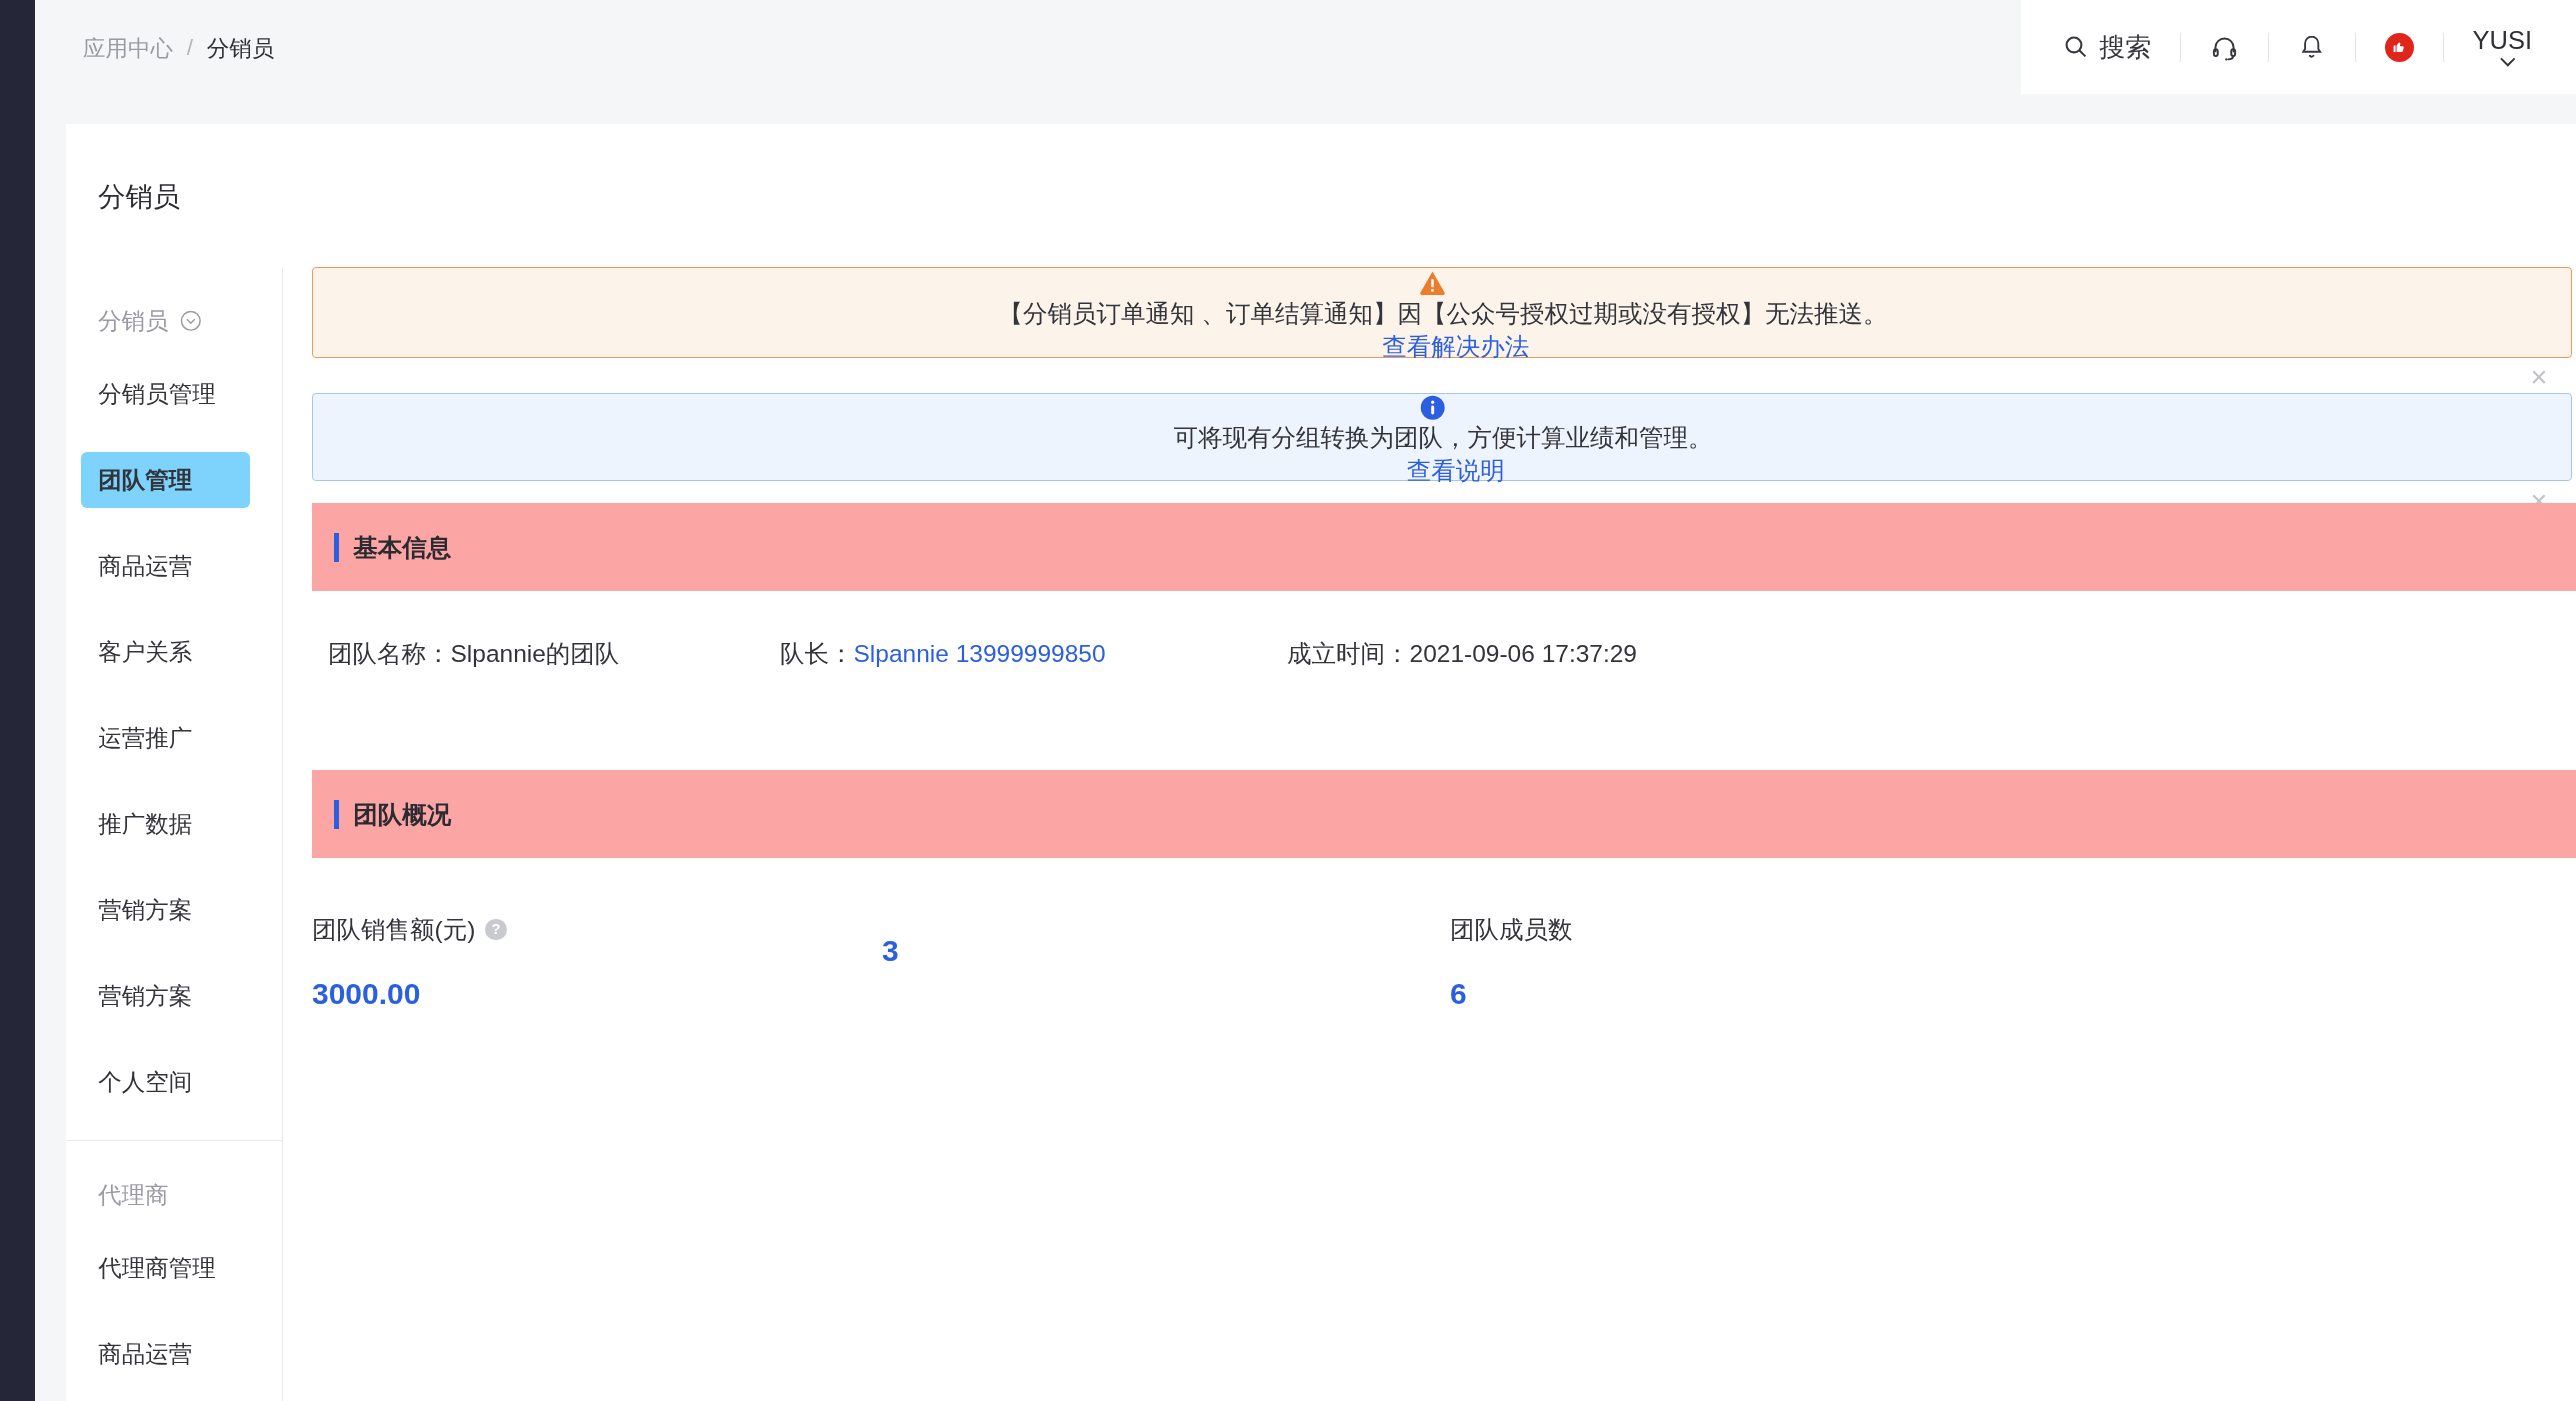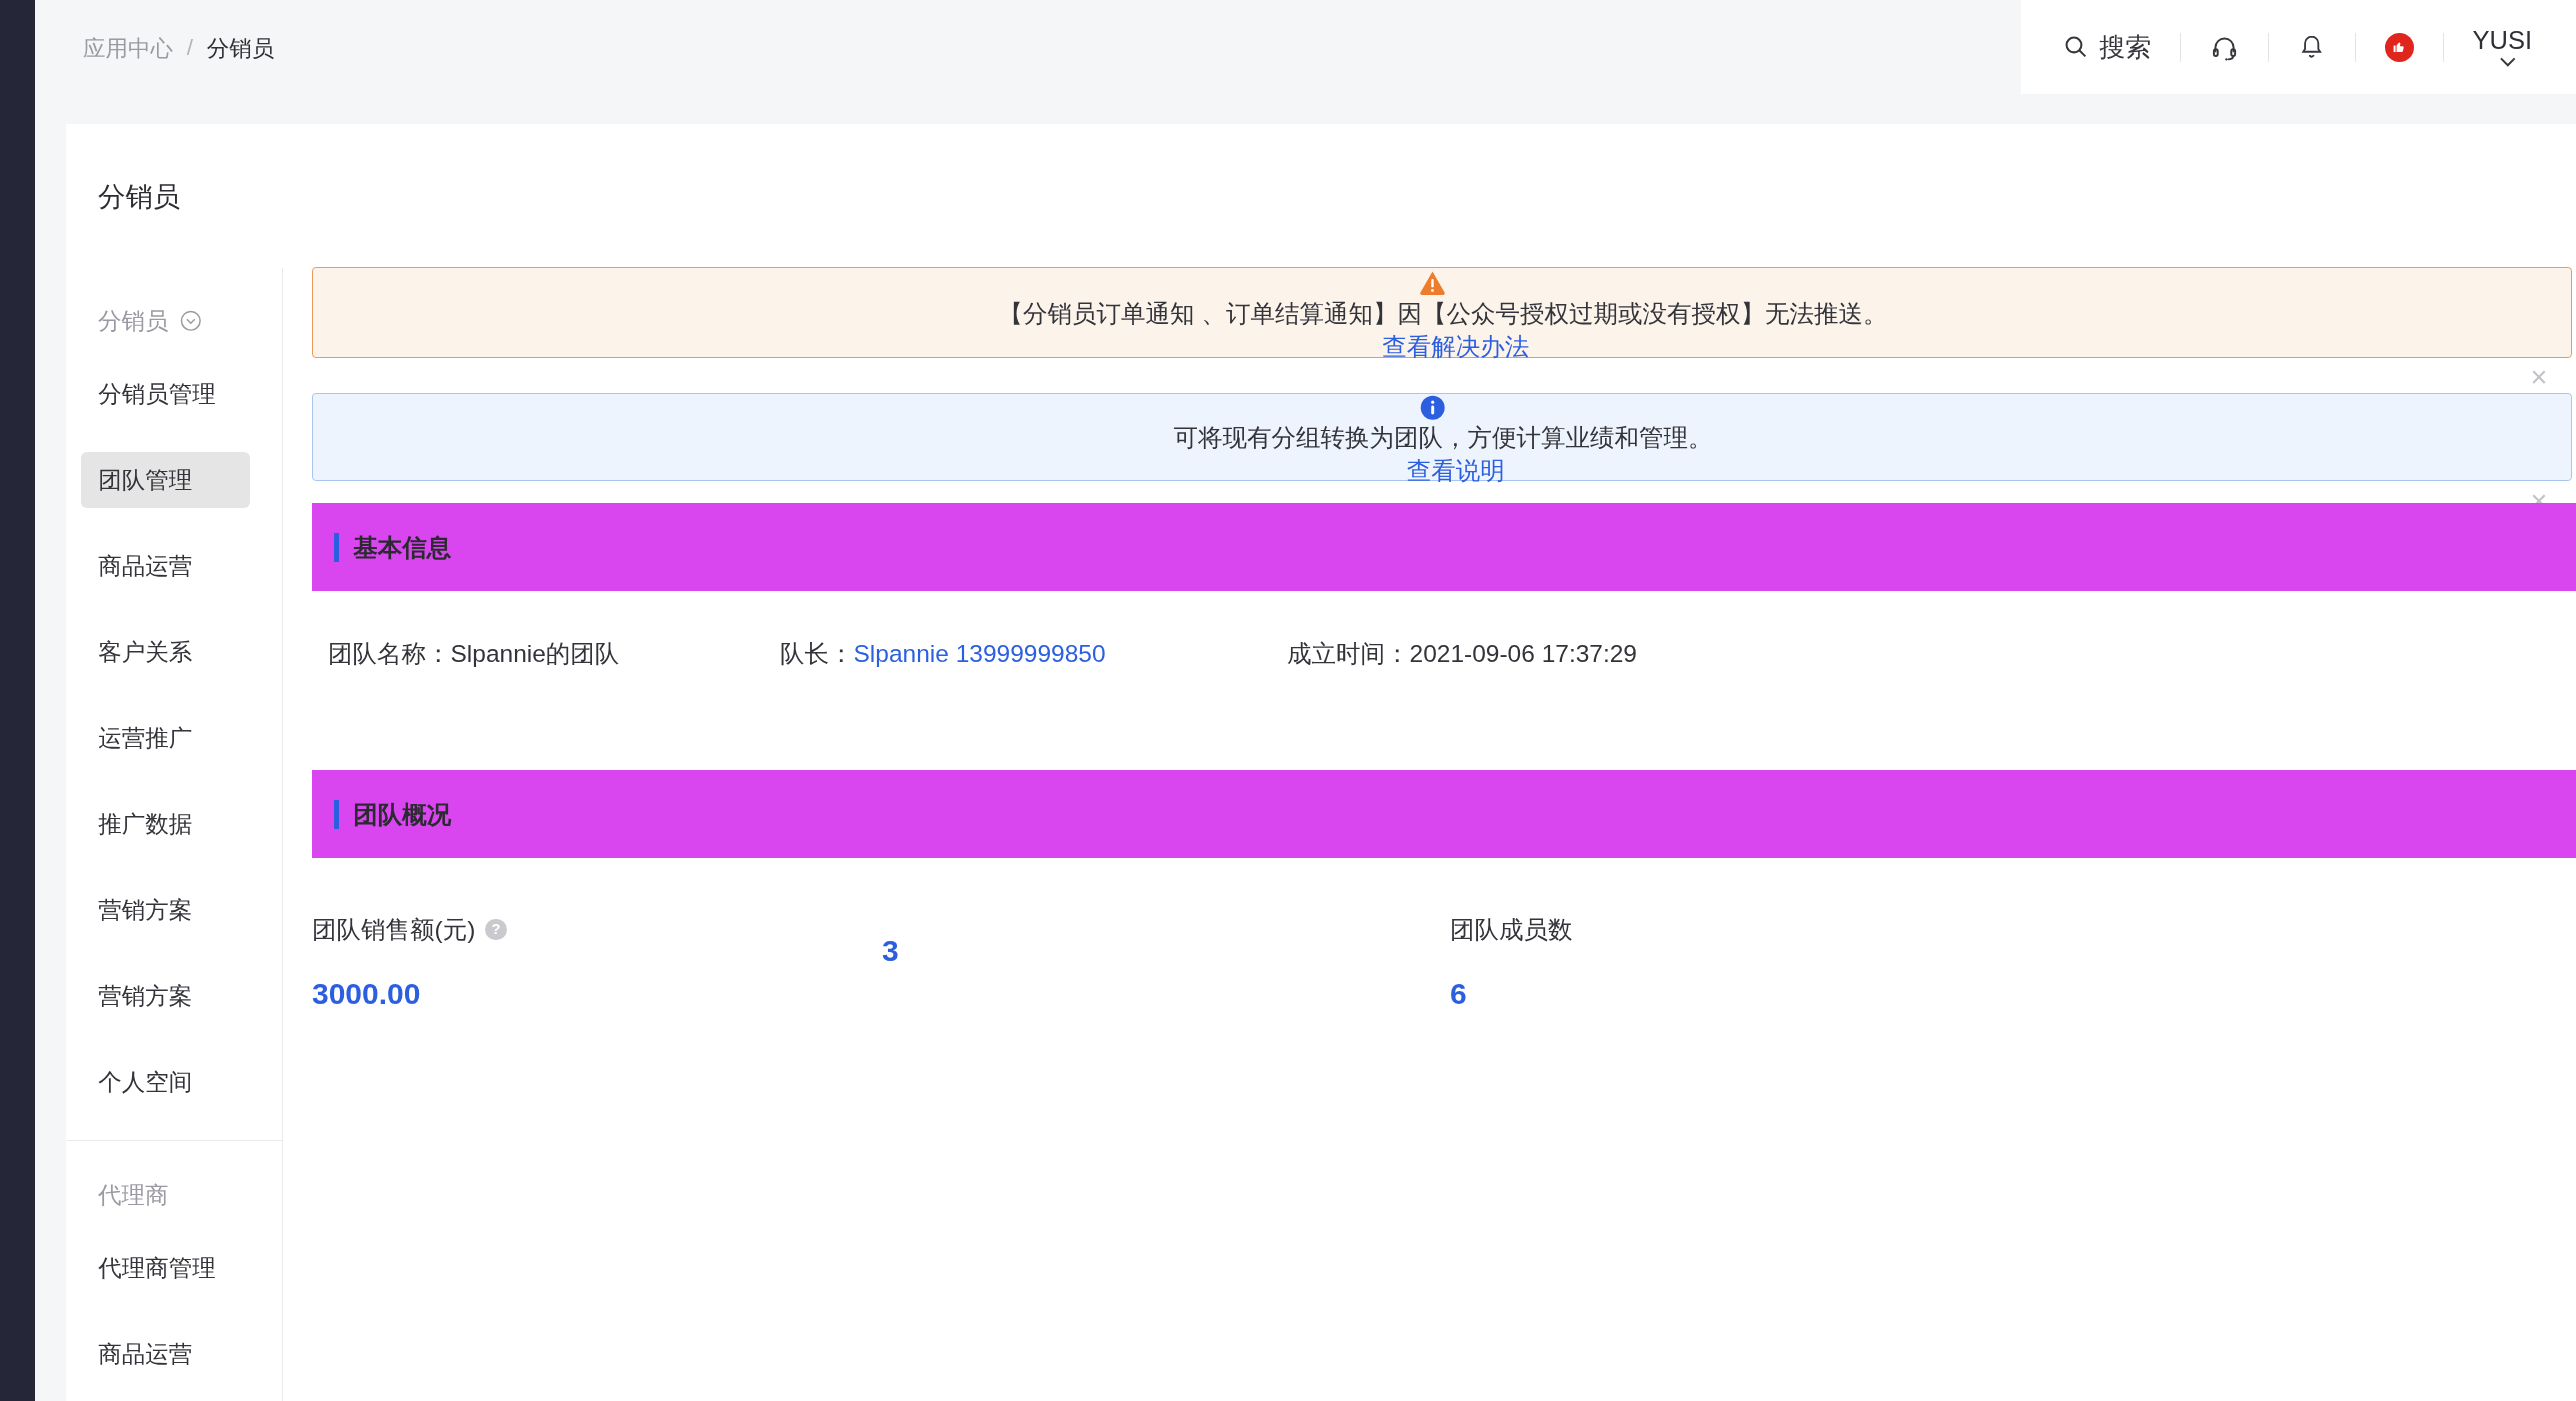--- a/index.html
+++ b/index.html
@@ -32,31 +32,31 @@
   .page-title{position:absolute;left:32px;top:53px;height:39px;line-height:39px;font-size:27.4px;color:#2b2b31;}
   .vdivider{position:absolute;left:216px;top:144px;bottom:0;width:1px;background:#e9e9ee;}
   
   .group-label{position:absolute;left:32px;height:41px;display:flex;align-items:center;font-size:23.5px;color:#9a9aa2;cursor:pointer;}
   .group-label svg{margin-left:11.8px;}
   .g1{top:176px;}
   .g2{top:1050px;}
   .menu{position:absolute;left:14.7px;width:169px;}
   .m1{top:242px;} .m2{top:1116px;}
   .menu-item{height:56px;margin-bottom:30px;display:flex;align-items:center;padding-left:17.6px;font-size:23.5px;color:#33333a;border-radius:5.9px;cursor:pointer;box-sizing:border-box;}
-  .menu-item.active{background:#e5e5e5;}
+  .menu-item.active{background:#7dd3fc;font-weight:bold;}
   .sidebar-divider{position:absolute;left:0;top:1016px;width:216px;height:1px;background:#e9e9ee;}
   
   .content{position:absolute;left:246px;top:0;right:0;}
   .banner{position:absolute;left:0;width:2260px;box-sizing:border-box;border-radius:3.9px;display:flex;align-items:center;padding:0 23.5px 0 25.5px;font-size:24.5px;color:#33333a;flex-direction:column;}
   .banner .b-icon{margin-right:21.6px;flex:0 0 auto;display:flex;}
   .banner .b-link{color:#2c5fe0;margin-left:25.5px;cursor:pointer;white-space:nowrap;}
   .banner .b-close{margin-left:auto;color:#c2c2c8;font-size:29px;line-height:29px;cursor:pointer;}
   .banner-warning{top:143px;height:91px;background:#fcf4eb;border:1px solid #ec9a57;}
   .banner-info{top:269px;height:88px;background:#eef4fd;border:1px solid #a8c5f0;}
-  .band{position:absolute;left:0;right:0;height:88px;background:#d946ef;display:flex;align-items:center;}
+  .band{position:absolute;left:0;right:0;height:88px;background:#fca5a5;display:flex;align-items:center;}
   .band-1{top:379px;} .band-2{top:646px;}
   .accent-bar{width:5.9px;height:29px;background:#2c5fe0;margin-left:21.6px;}
   .band-title{margin-left:13.7px;font-size:24.5px;font-weight:bold;color:#2a2a30;}
   
   .fields{position:absolute;top:508px;left:16px;right:0;height:43px;font-size:24.5px;}
   .field{position:absolute;top:0;height:43px;line-height:43px;white-space:nowrap;}
   .f-name{left:0;} .f-leader{left:452px;} .f-created{left:959px;}
   .field .label{color:#33333a;}
   .field .value{color:#33333a;}
   .field .value.link{color:#2c5fe0;cursor:pointer;}

